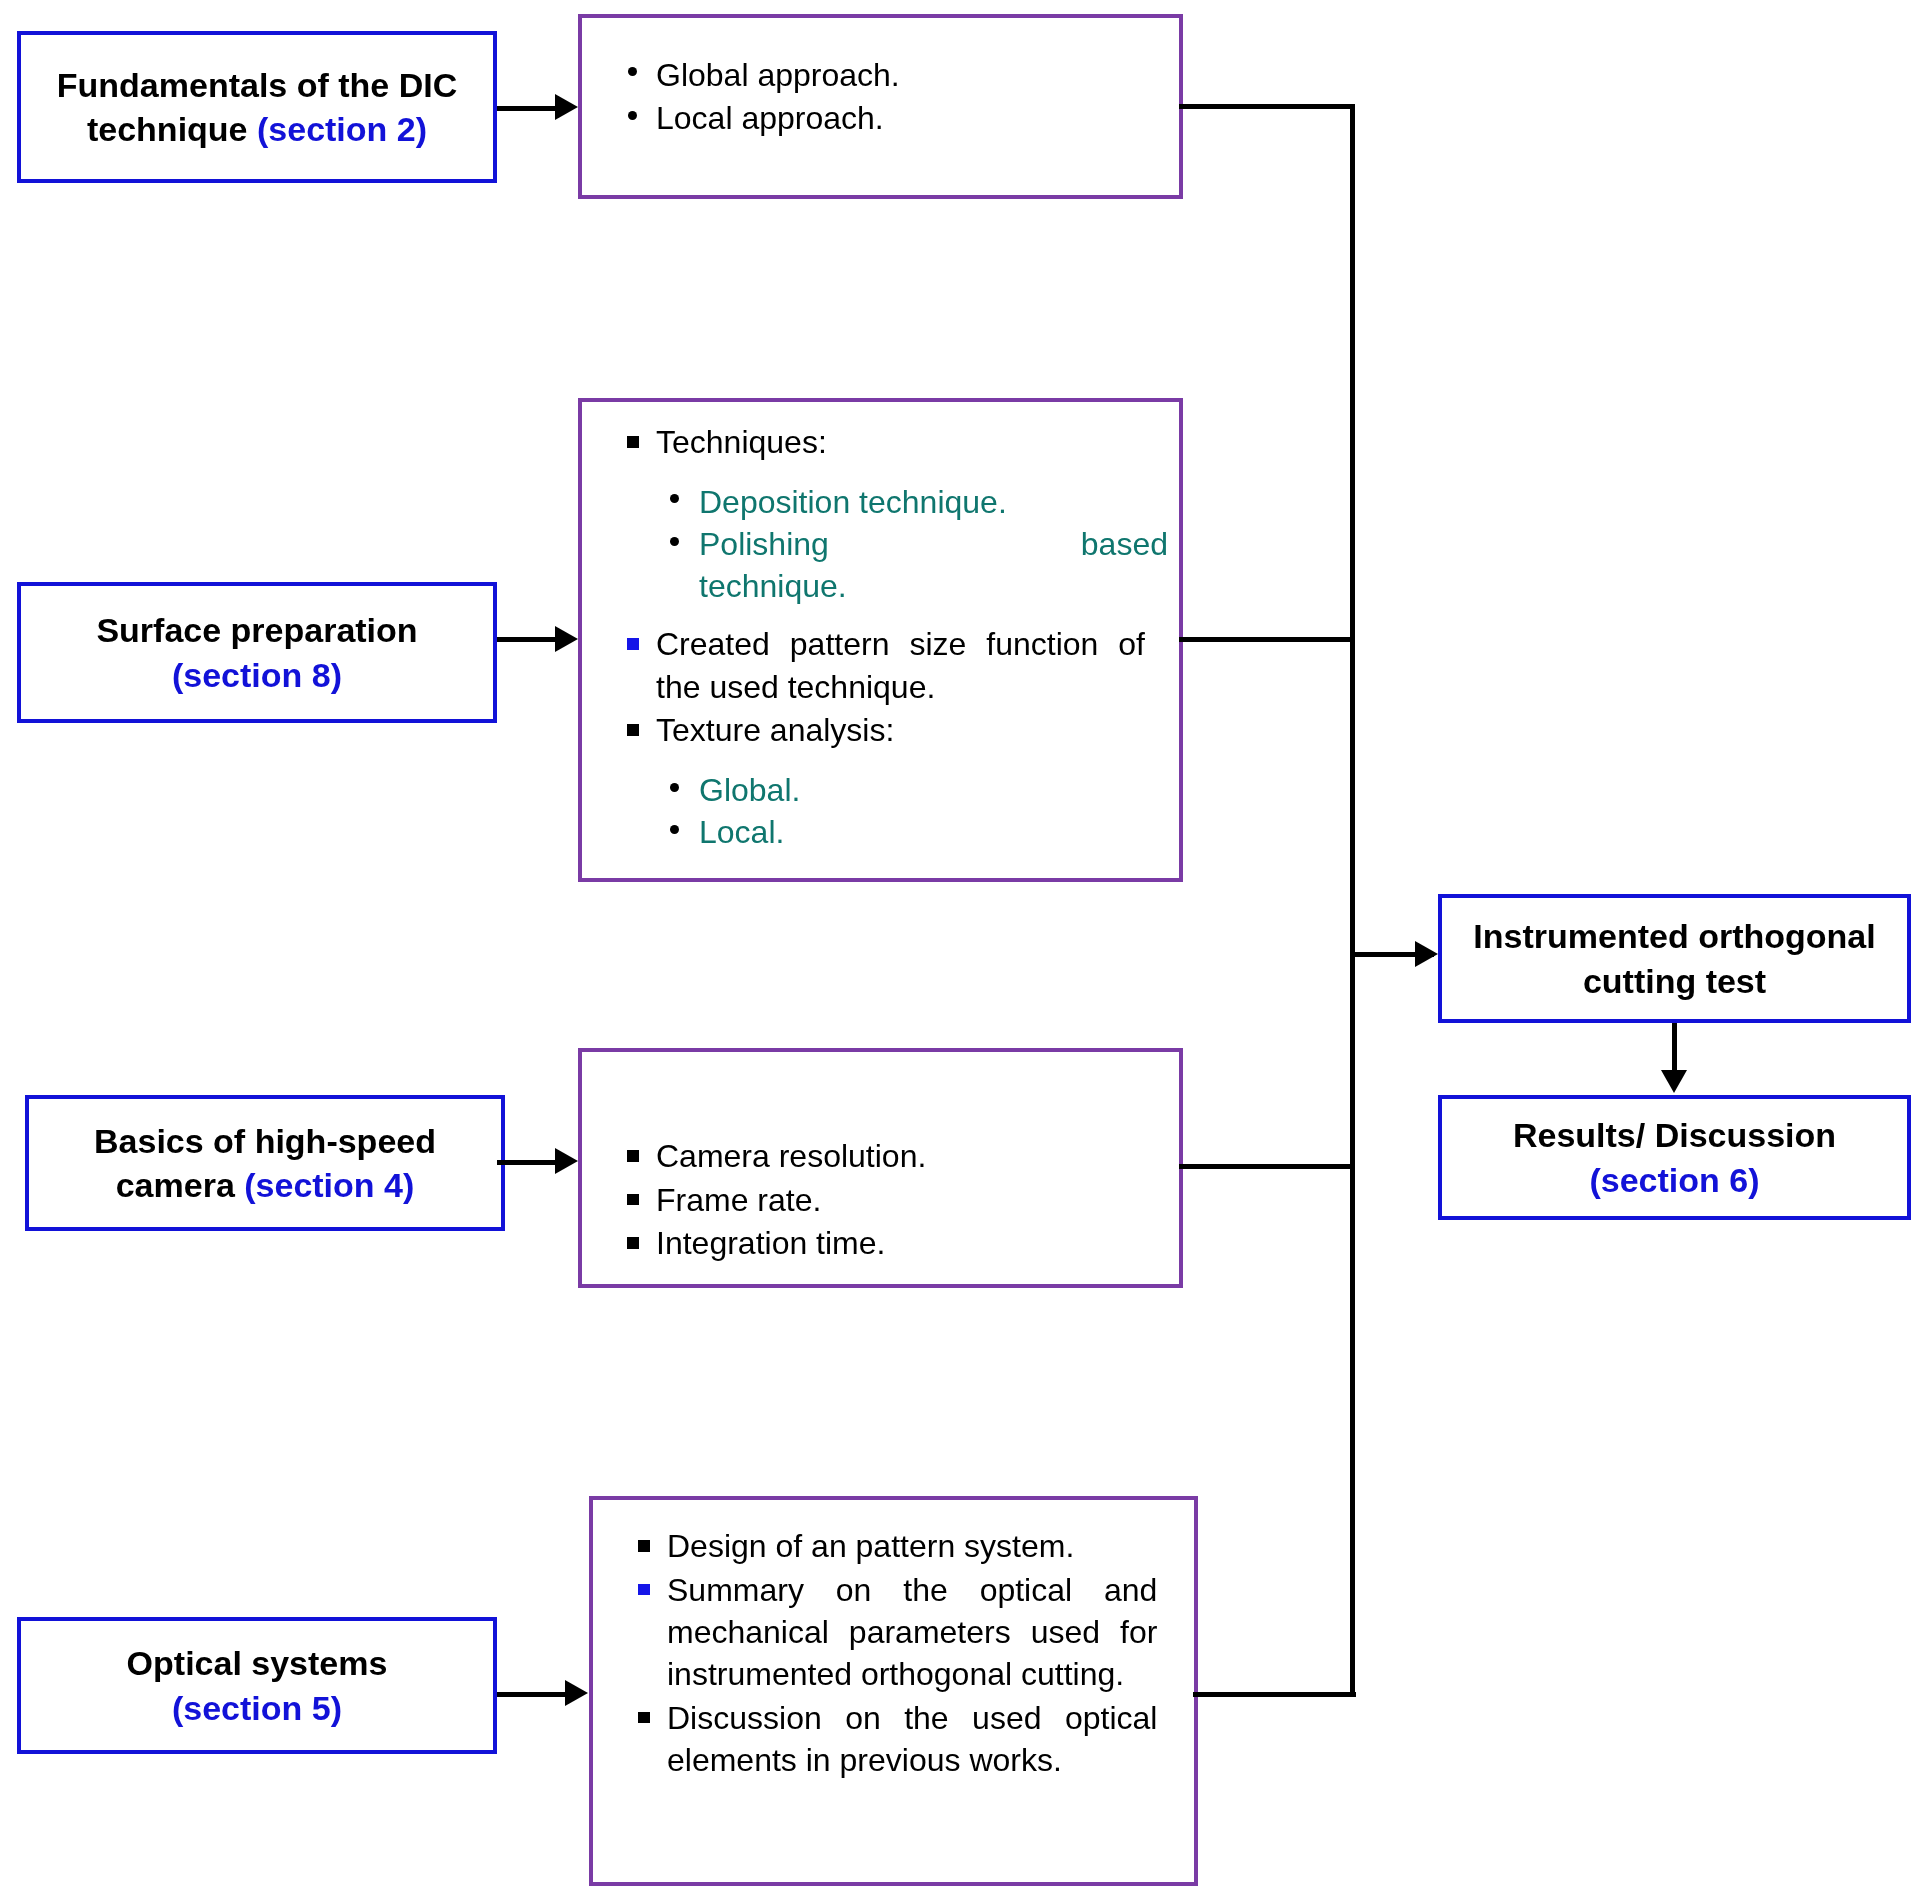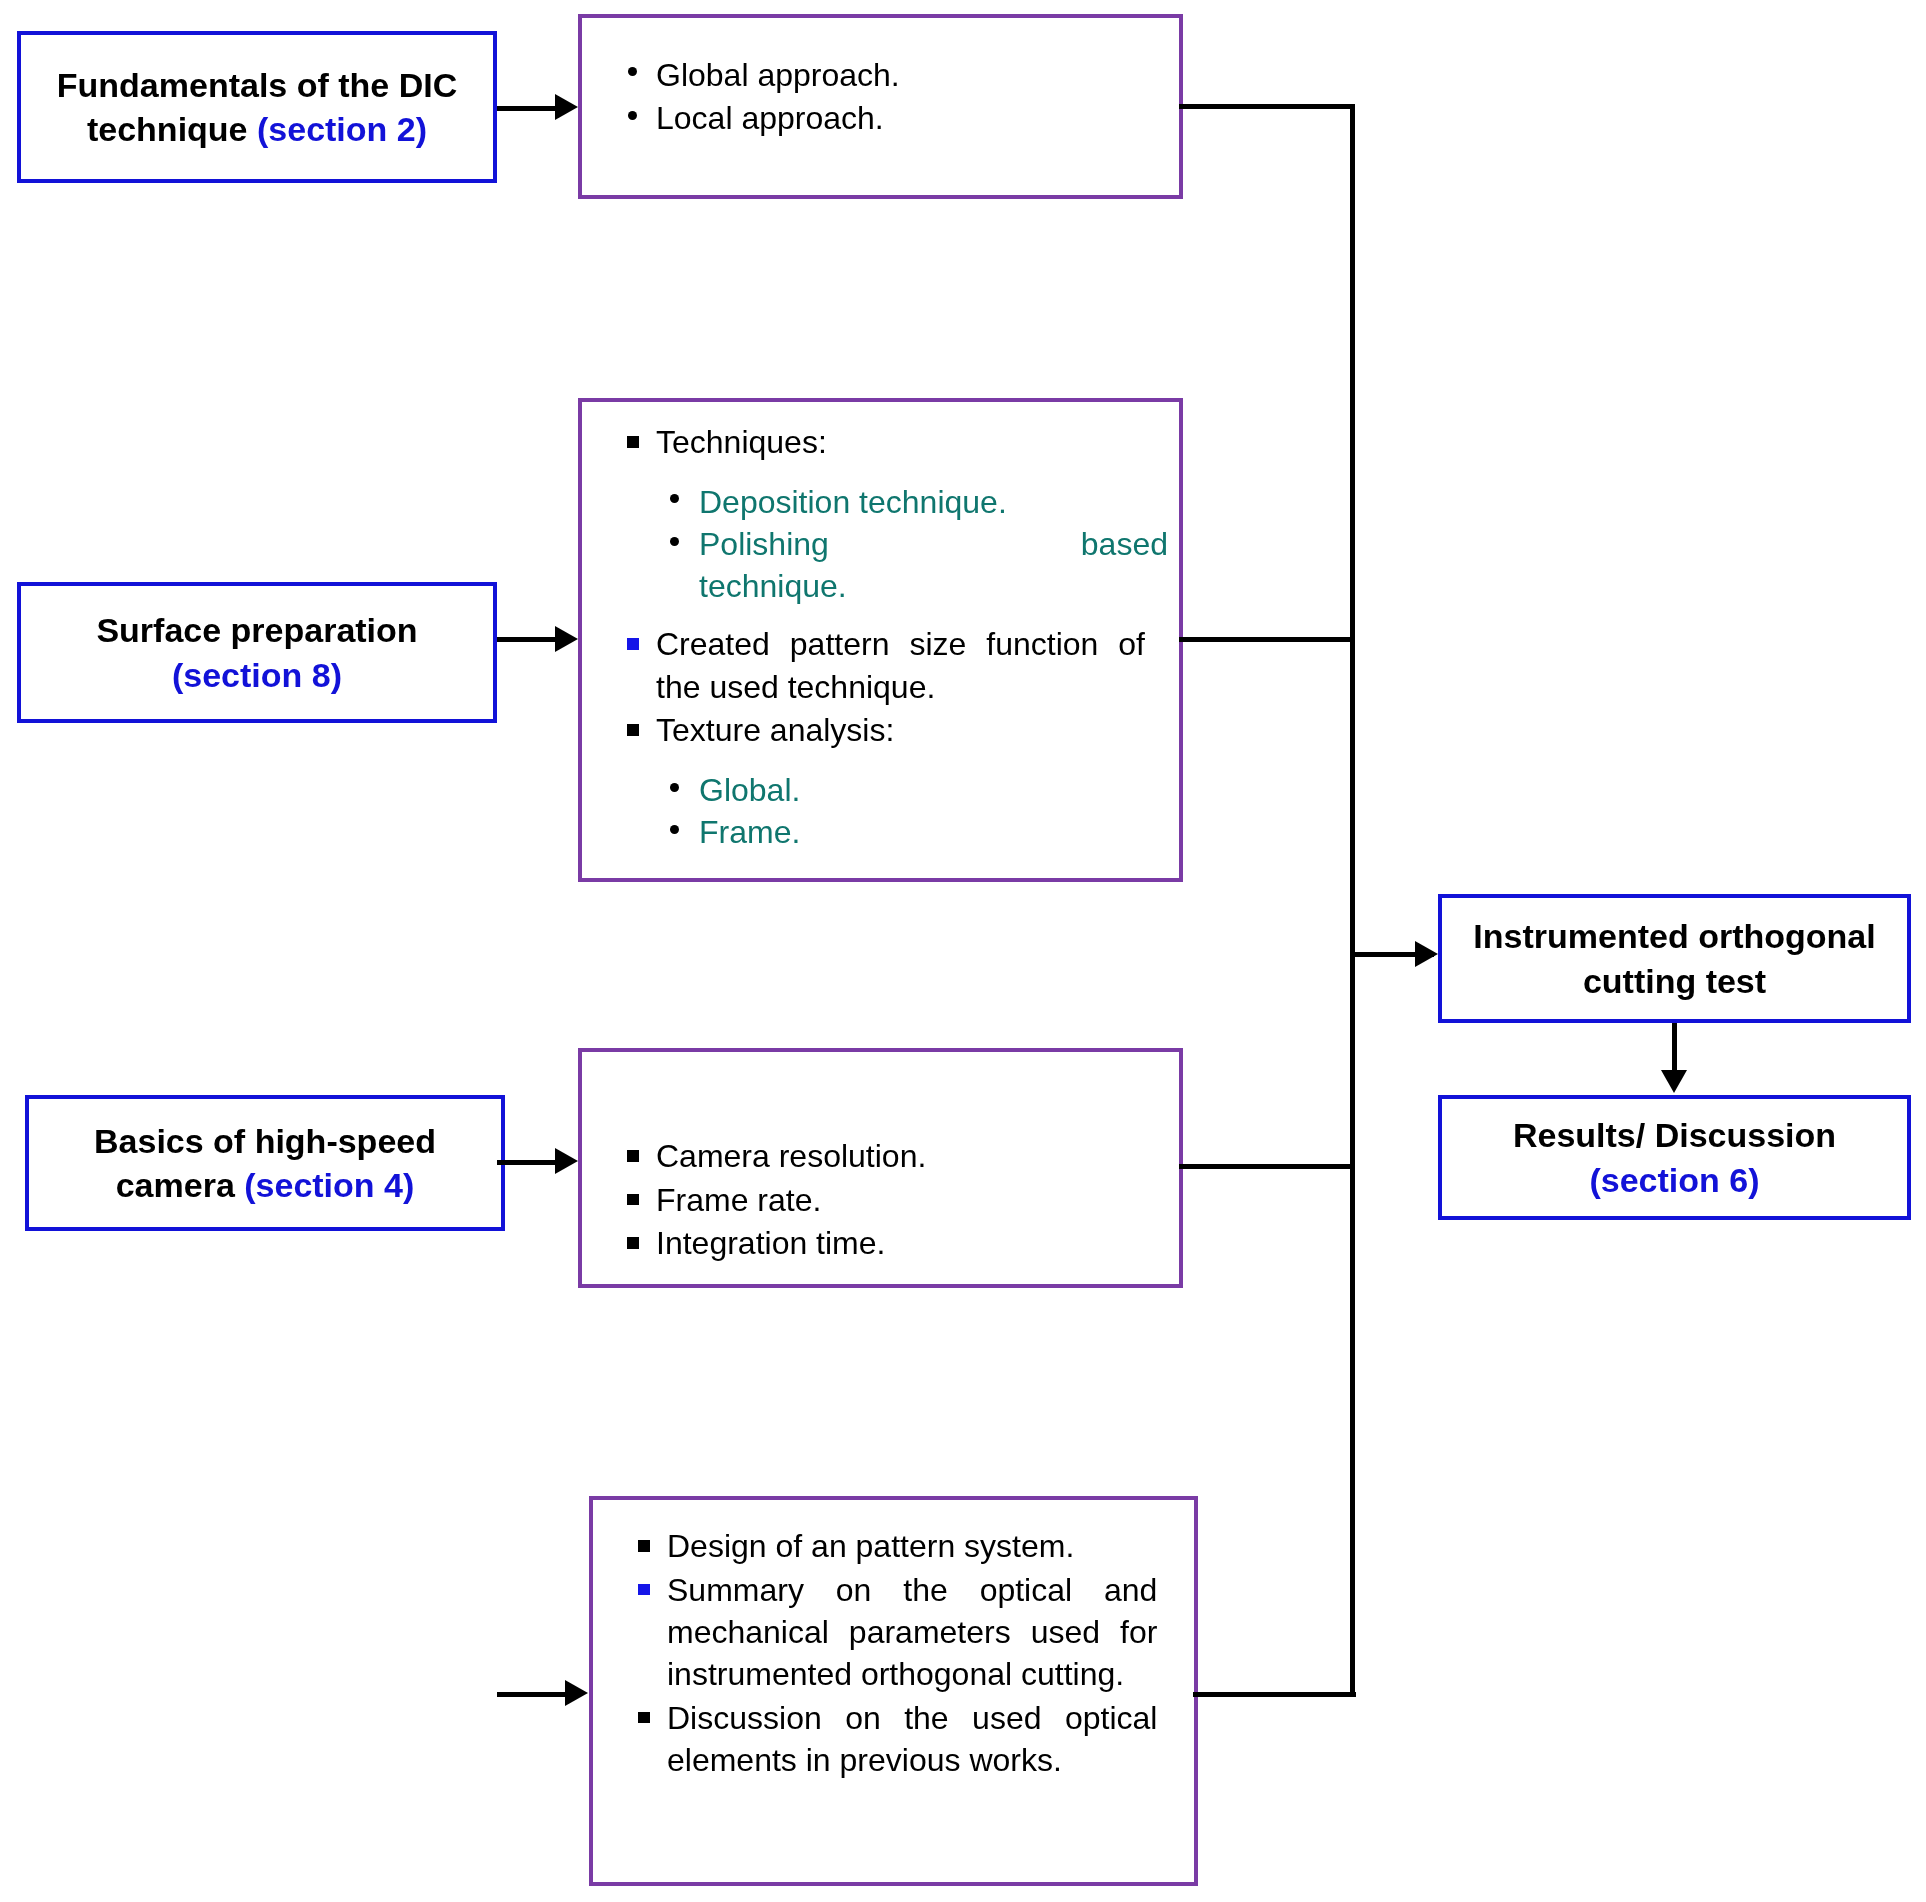--- a/index.html
+++ b/index.html
@@ -138,20 +138,26 @@
       <span class="sec">(section 8)</span>
     </div>
   </div>
 
   <div class="box blue-box" style="left:17px; top:1095px; width:480px; height:136px;margin-left:8px;">
     <div>
       <span>Basics of high-speed camera </span><span class="sec">(section 4)</span>
     </div>
   </div>
 
+  <div class="box blue-box" style="left:17px; top:1617px; width:480px; height:137px;">
+    <div>
+      <span>Optical systems</span><br>
+      <span class="sec">(section 5)</span>
+    </div>
+  </div>
 
   <div class="box purple-box" style="left:578px; top:13.7px; width:605px; height:185px;">
     <ul class="lvl1 pad" style="padding-top:36px;">
       <li class="dot">Global approach.</li>
       <li class="dot">Local approach.</li>
     </ul>
   </div>
 
   <div class="box purple-box" style="left:578px; top:398px; width:605px; height:484px;">
     <ul class="lvl1" style="padding-top:19px;">
@@ -163,21 +169,21 @@
         <span class="line" style="display:block;text-align:justify;text-align-last:justify;">Polishing based</span>
         <span class="line" style="display:block;">technique.</span>
       </li>
     </ul>
     <ul class="lvl1">
       <li class="sq bluebullet blue-text full-justify" style="padding-right:18px;">Created pattern size function of the used technique.</li>
       <li class="sq">Texture analysis:</li>
     </ul>
     <ul class="lvl2">
       <li>Global.</li>
-      <li>Frame.</li>
+      <li>Local.</li>
     </ul>
   </div>
 
   <div class="box purple-box" style="left:578px; top:1048px; width:605px; height:240px;">
     <ul class="lvl1" style="padding-top:52px;margin-top:31px;">
       <li class="sq">Camera resolution.</li>
       <li class="sq">Frame rate.</li>
       <li class="sq">Integration time.</li>
     </ul>
   </div>

